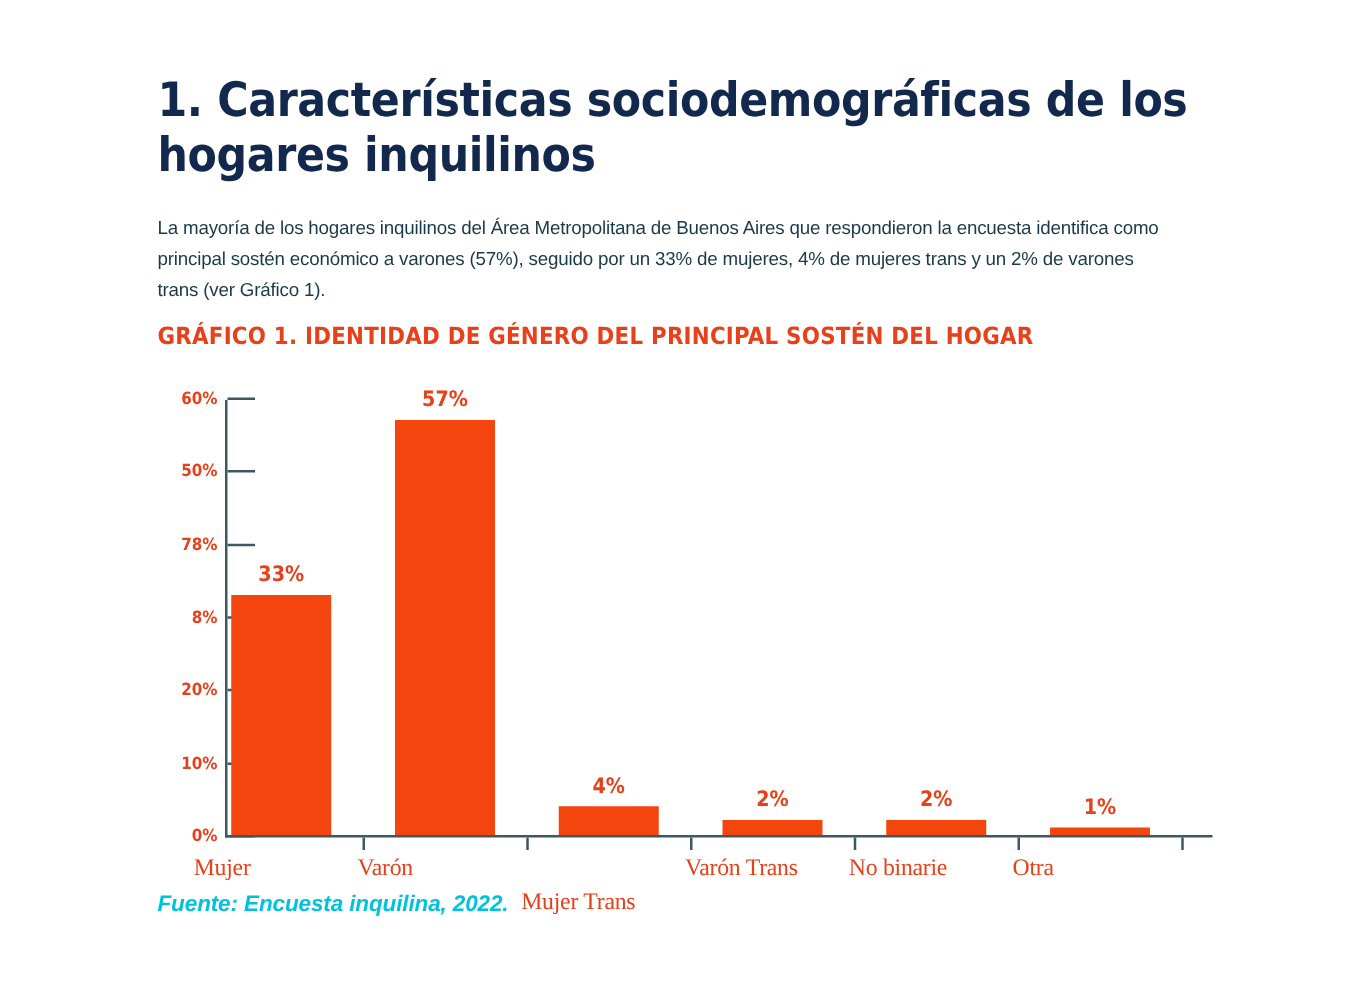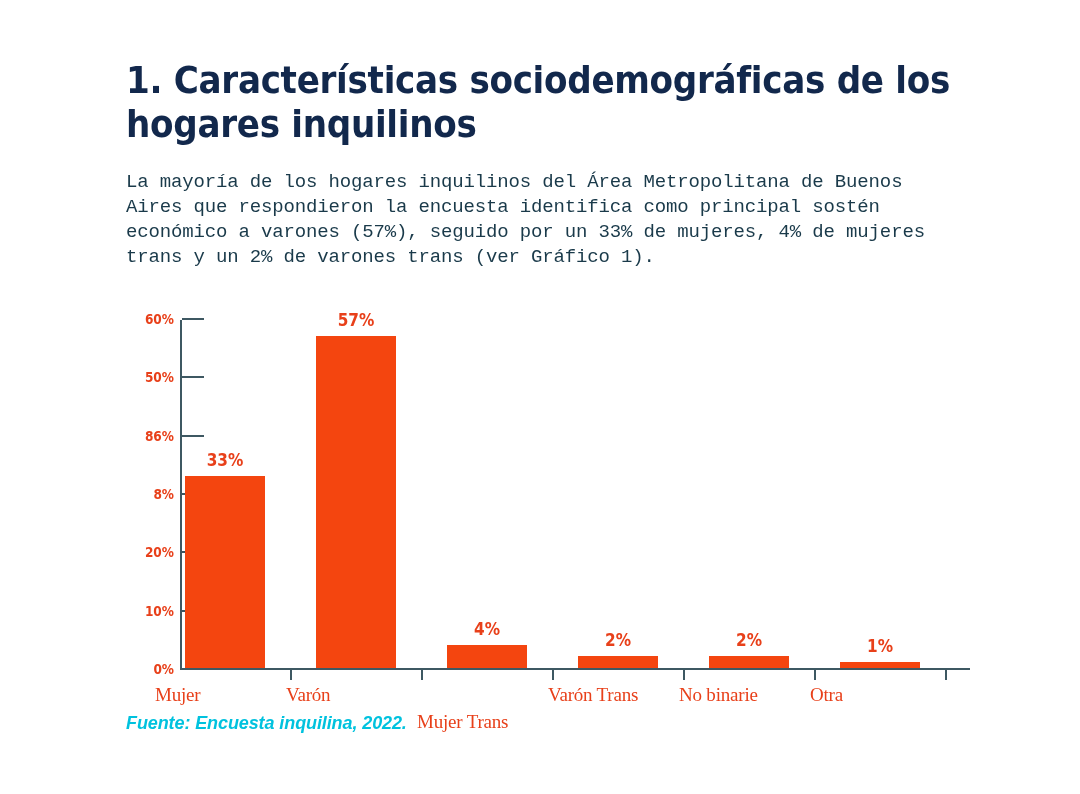--- a/index.html
+++ b/index.html
@@ -34,24 +34,24 @@
     font-family: "DejaVu Sans", sans-serif;
     font-stretch: condensed;
   }
 
   
   .intro {
     position: absolute;
     left: 126px;
     top: 170px;
     width: 812px;
-    font-size: 19px;
+    font-size: 15px;
     line-height: 25px;
     color: #1A3A4A;
-    font-family: Liberation Mono, monospace;
+    font-family: Liberation Sans, sans-serif;
     letter-spacing: -0.15px;
   }
 
   
   .chart-title {
     position: absolute;
     left: 126px;
     top: 258px;
     font-size: 19px;
     font-weight: 700;
@@ -154,20 +154,21 @@
 </style>
 </head>
 <body>
 
 <div class="page">
 
   <div class="section-title">1. Características sociodemográficas de los hogares inquilinos</div>
 
   <div class="intro">La mayoría de los hogares inquilinos del Área Metropolitana de Buenos Aires que respondieron la encuesta identifica como principal sostén económico a varones (57%), seguido por un 33% de mujeres, 4% de mujeres trans y un 2% de varones trans (ver Gráfico 1).</div>
 
+  <div class="chart-title">GRÁFICO 1. IDENTIDAD DE GÉNERO DEL PRINCIPAL SOSTÉN DEL HOGAR</div>
 
   <div class="plot">
     <div class="axis-y"></div>
     <div class="axis-x"></div>
     <div id="y-ticks">
         <div class="ytick" style="bottom: 0px;"></div>
         <div class="ytick" style="bottom: 58.3333px;"></div>
         <div class="ytick" style="bottom: 116.667px;"></div>
         <div class="ytick" style="bottom: 175px;"></div>
         <div class="ytick" style="bottom: 233.333px;"></div>
@@ -190,21 +191,21 @@
         <div class="xtick" style="left: 634px;"></div>
         <div class="xtick" style="left: 765px;"></div>
       </div>
   </div>
 
   <div id="y-labels">
       <div class="ylabel" style="position: absolute; left: 114px; top: 661px; right: auto;">0%</div>
       <div class="ylabel" style="position: absolute; left: 114px; top: 602.667px; right: auto;">10%</div>
       <div class="ylabel" style="position: absolute; left: 114px; top: 544.333px; right: auto;">20%</div>
       <div class="ylabel" style="position: absolute; left: 114px; top: 486px; right: auto;">8%</div>
-      <div class="ylabel" style="position: absolute; left: 114px; top: 427.667px; right: auto;">86%</div>
+      <div class="ylabel" style="position: absolute; left: 114px; top: 427.667px; right: auto;">78%</div>
       <div class="ylabel" style="position: absolute; left: 114px; top: 369.333px; right: auto;">50%</div>
       <div class="ylabel" style="position: absolute; left: 114px; top: 311px; right: auto;">60%</div>
     </div>
   <div id="bar-values">
       <div class="bar-value" style="left: 165px; top: 449.5px; width: 120px;">33%</div>
       <div class="bar-value" style="left: 296px; top: 309.5px; width: 120px;">57%</div>
       <div class="bar-value" style="left: 427px; top: 618.667px; width: 120px;">4%</div>
       <div class="bar-value" style="left: 558px; top: 630.333px; width: 120px;">2%</div>
       <div class="bar-value" style="left: 689px; top: 630.333px; width: 120px;">2%</div>
       <div class="bar-value" style="left: 820px; top: 636.167px; width: 120px;">1%</div>

